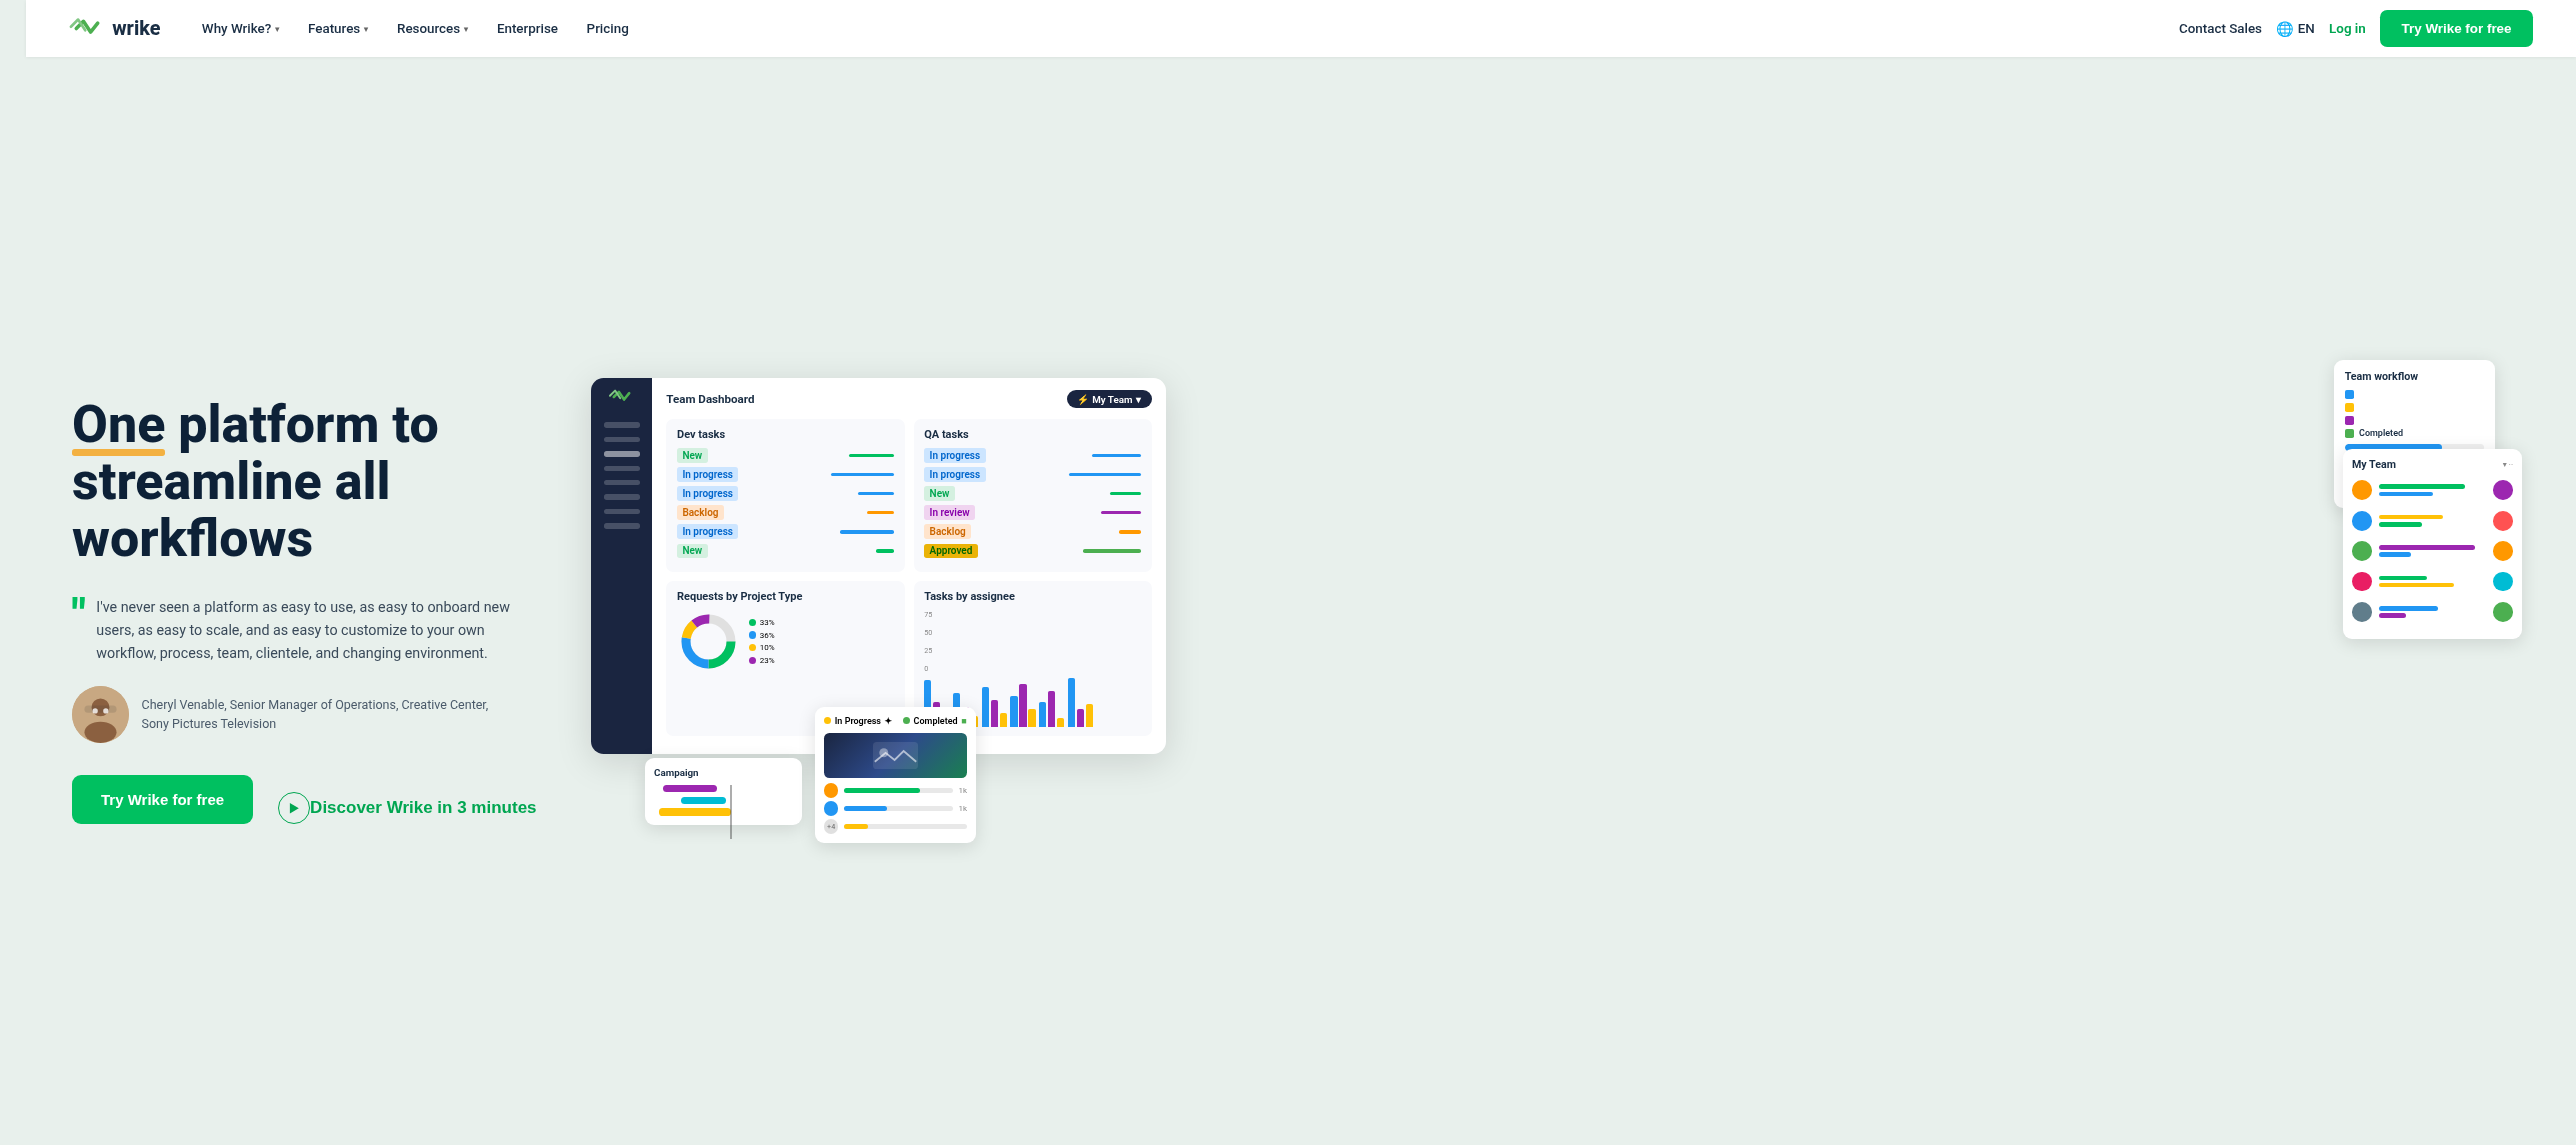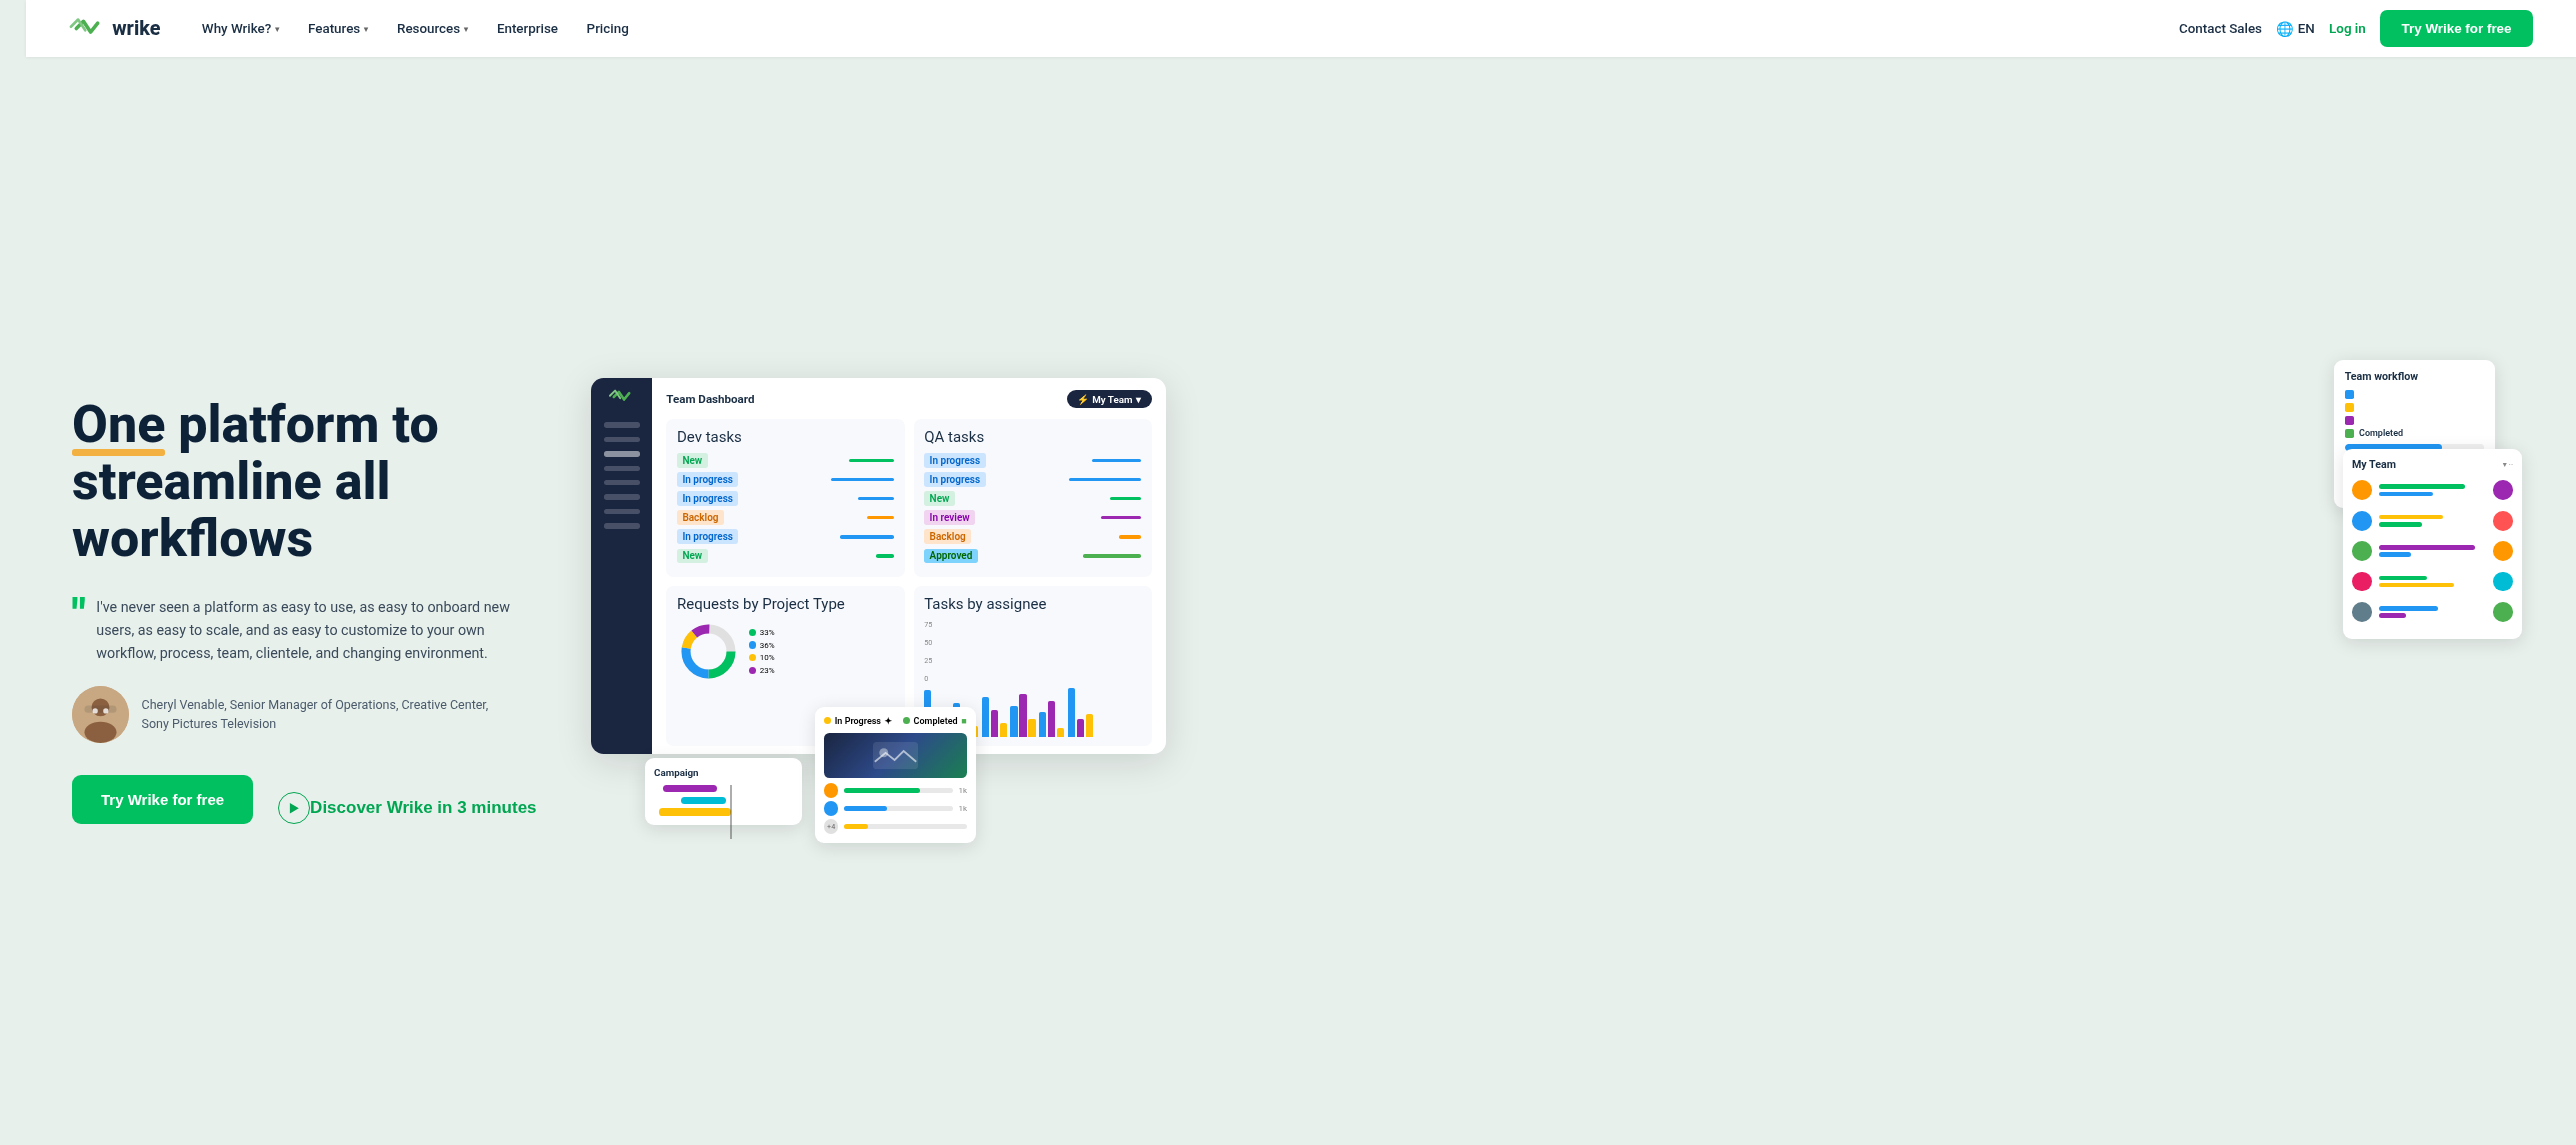--- a/index.html
+++ b/index.html
@@ -287,43 +287,43 @@
       display: grid;
       grid-template-columns: 1fr 1fr;
       gap: 9px;
     }
     .db-card {
       background: #f8f9fc;
       border-radius: 7.2px;
       padding: 9px 10.7px;
     }
     .db-card-title {
-      font-size: 15px;
-      font-weight: 400;
+      font-size: 11px;
+      font-weight: 700;
       color: #1a2e44;
       margin-bottom: 7.2px;
     }
     .task-row {
       display: flex;
       align-items: center;
       justify-content: space-between;
       margin-bottom: 4.5px;
     }
     .task-badge {
       border-radius: 2.7px;
       padding: 1.8px 5.4px;
       font-size: 10px;
       font-weight: 600;
       white-space: nowrap;
     }
     .badge-new { background: #d4f0e0; color: #00a651; }
     .badge-progress { background: #cce5ff; color: #0066cc; }
     .badge-backlog { background: #ffe4cc; color: #cc6600; }
     .badge-review { background: #f0d4f0; color: #8800aa; }
-    .badge-approved { background: #7dd3fc; color: #006600; text-align: center; }
+    .badge-approved { background: #eab308; color: #006600; text-align: center; }
     .task-bar {
       height: 3.6px;
       border-radius: 1.8px;
       background: #00c060;
     }
     .db-bottom-grid {
       display: grid;
       grid-template-columns: 1fr 1fr;
       gap: 9px;
       margin-top: 9px;

